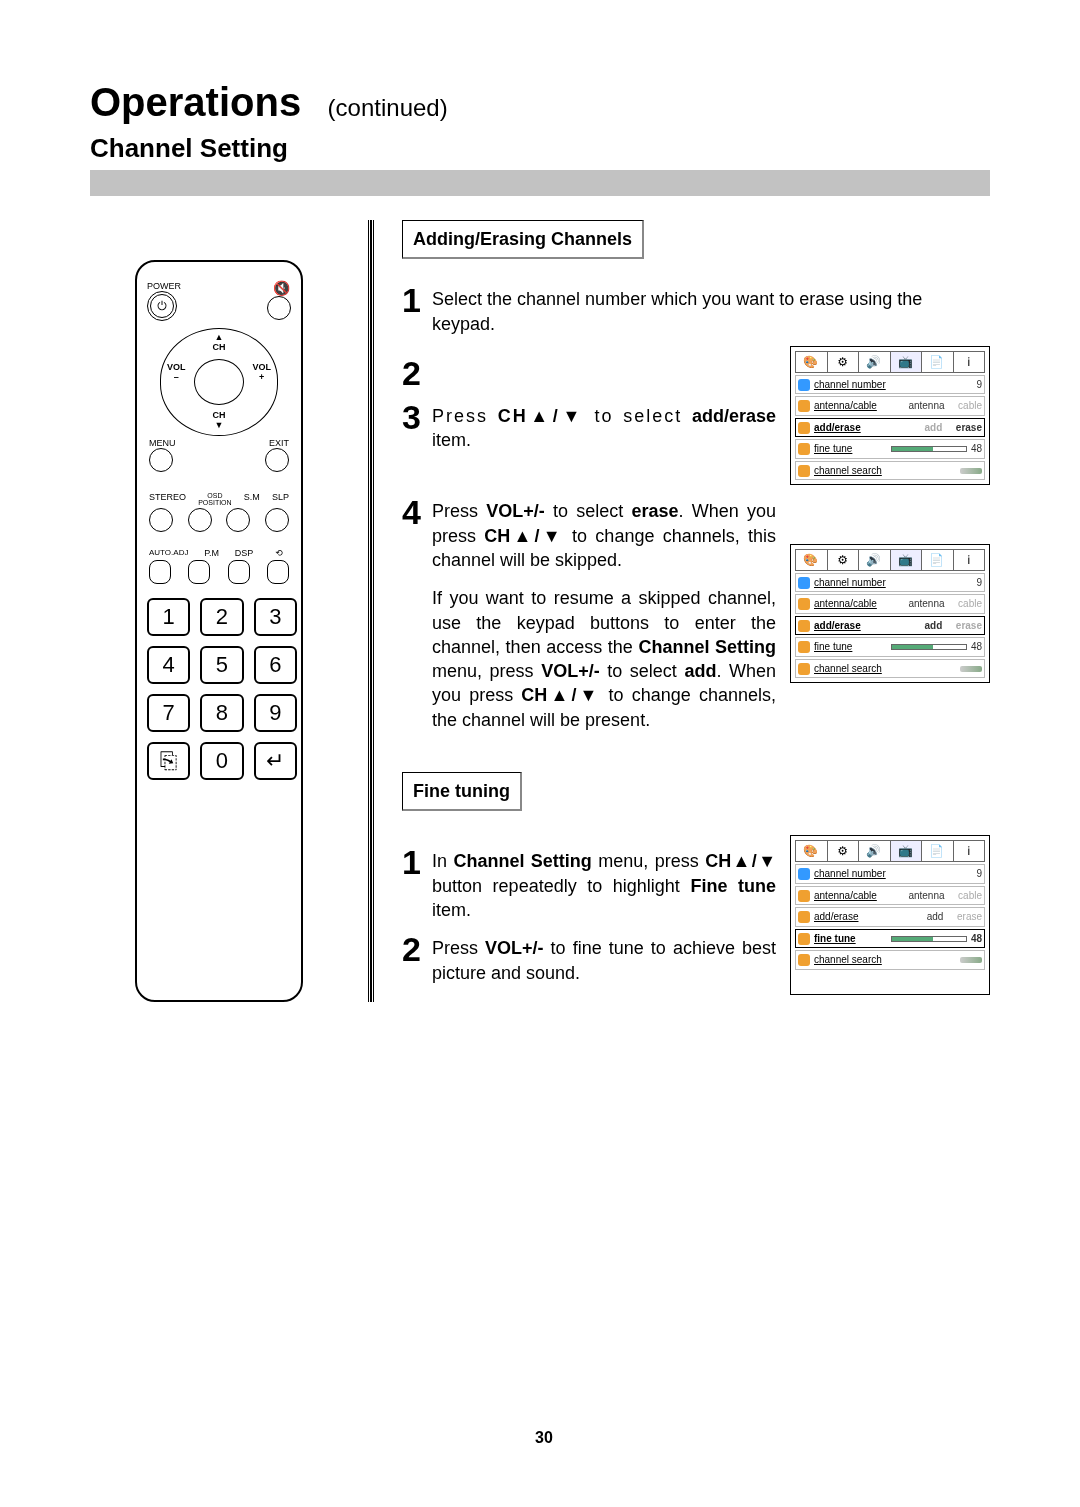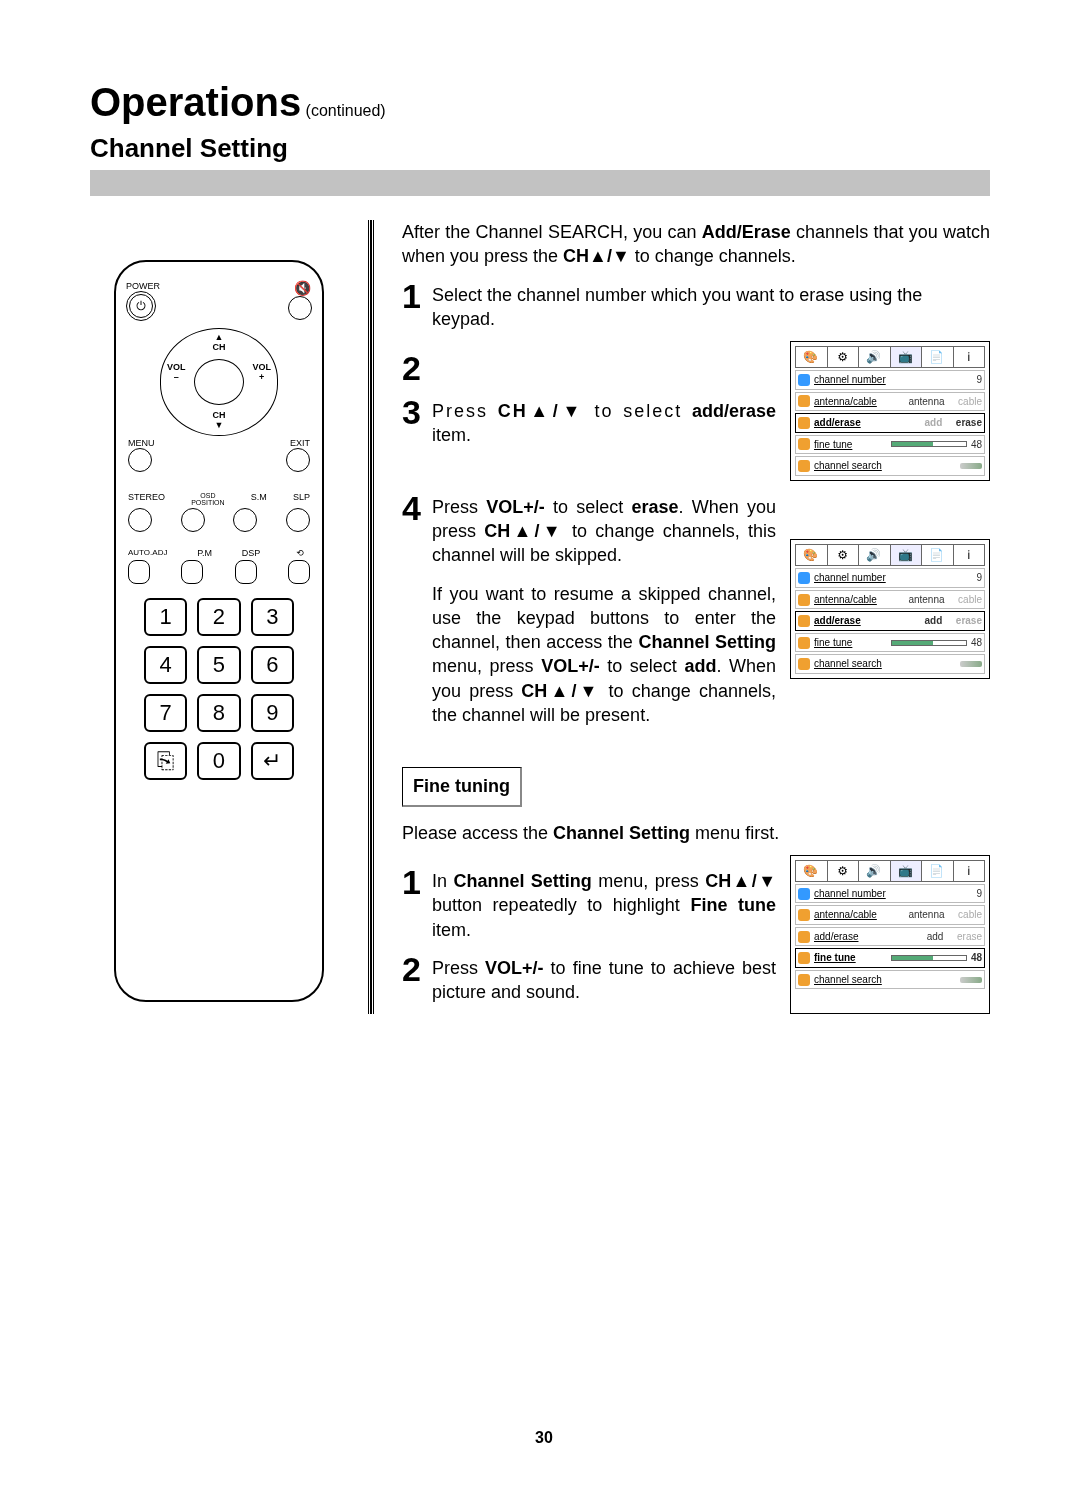--- a/index.html
+++ b/index.html
@@ -9,21 +9,21 @@
     background: #fff;
     width: 1080px;
     height: 1507px;
     position: relative;
     color: #000;
   }
   .page {
     padding: 80px 90px 40px 90px;
   }
   .header-title { font-size: 40px; font-weight: bold; }
-  .header-sub { font-size: 16px; font-weight: normal; }
+  .header-sub { font-size: 24px; font-weight: normal; margin-left: 22px; }
   .sub-title { font-size: 26px; font-weight: bold; margin-top: 8px; }
   .grey-bar { background: #c2c2c2; height: 26px; margin-top: 6px; }
   .columns { display: flex; margin-top: 24px; }
   .col-left { width: 270px; padding-right: 12px; }
   .col-sep { width: 6px; border-left: 3px double #000; border-right: 3px double #000; margin: 0 8px; }
   .col-right { flex: 1; padding-left: 20px; font-size: 18px; line-height: 1.35; }
   .sec-label {
     border: 1px solid #000;
     border-right: 2px solid #888;
     border-bottom: 2px solid #888;
@@ -34,24 +34,24 @@
   }
   .step { display: flex; margin: 10px 0; align-items: flex-start; }
   .step-num { font-size: 34px; font-weight: bold; width: 30px; flex-shrink: 0; line-height: 1; }
   .step-body { flex: 1; padding-top: 4px; }
   .step-row { display: flex; gap: 14px; }
   .step-row .step-body { flex: 1; }
   .page-num { text-align: center; font-weight: bold; font-size: 16px; position: absolute; bottom: 60px; width: 100%; left: 4px; margin-top: 6px; }
 
   
   .remote {
-    width: 210px;
+    width: 168px;
     margin: 40px auto 0 auto;
     border: 2px solid #000;
-    border-radius: 32px;
+    border-radius: 20px;
     padding: 14px 10px 220px 10px;
     position: relative;
     font-size: 9px;
     text-align: center;
   }
   .remote .lbl { font-size: 9px; }
   .remote-row { display: flex; justify-content: space-between; align-items: center; margin-top: 4px; }
   .rc-btn { width: 24px; height: 24px; border: 1px solid #000; border-radius: 50%; display: inline-flex; align-items: center; justify-content: center; font-size: 12px; }
   .rc-oval {
     width: 118px; height: 108px; border: 1px solid #000; border-radius: 50%/48%;
@@ -171,24 +171,22 @@
           <div class="key">⎘</div>
           <div class="key">0</div>
           <div class="key">↵</div>
         </div>
       </div>
     </div>
 
     <div class="col-sep"></div>
 
     <div class="col-right">
-
-      <div style="text-align:justify;">
-        <span>After the Channel SEARCH, you can </span><b>Add/Erase</b><span> channels that you watch when you press the </span><b>CH▲/▼</b><span> to change channels.</span>
-      </div>
+      <div class="sec-label">Adding/Erasing Channels</div>
+
 
       <div class="step">
         <div class="step-num">1</div>
         <div class="step-body">Select the channel number which you want to erase using the keypad.</div>
       </div>
 
       <div class="step-row">
         <div style="flex:1;">
           <div class="step">
             <div class="step-num">2</div>
@@ -276,23 +274,20 @@
           <div class="osd-row">
               <span class="osd-icon"></span>
               <span class="name">channel search</span>
               <span class="osd-arrow"></span>
             </div>
         </div>
       </div>
 
       <div style="height:30px;"></div>
       <div class="sec-label">Fine tuning</div>
-      <div>
-        <span>Please access the </span><b>Channel Setting</b><span> menu first.</span>
-      </div>
 
       <div class="step-row" style="margin-top:10px;">
         <div style="flex:1;">
           <div class="step">
             <div class="step-num">1</div>
             <div class="step-body" style="text-align:justify;">
               <span>In </span><b>Channel Setting</b><span> menu, press </span><b>CH▲/▼</b><span> button repeatedly to highlight </span><b>Fine tune</b><span> item.</span>
             </div>
           </div>
           <div class="step">

